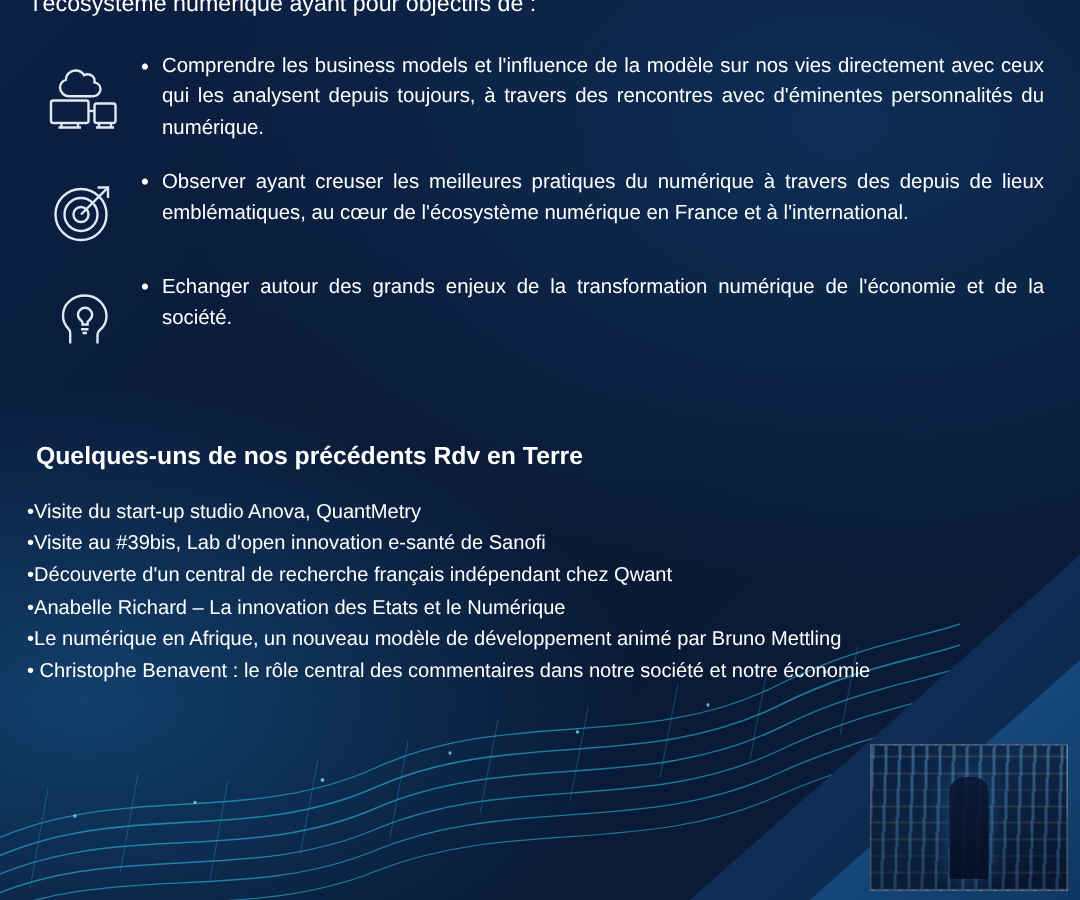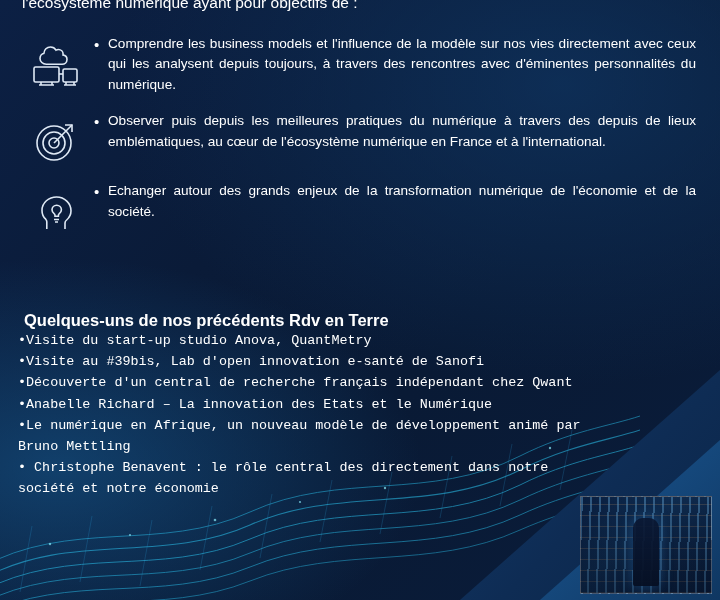--- a/index.html
+++ b/index.html
@@ -151,33 +151,32 @@
   }
   .para b { font-weight: normal; }
 
   .section-title {
     position: absolute;
     top: 295px;
     left: 24px;
     font-size: 16.5px;
     font-weight: bold;
     color: #ffffff;
-    margin-top: 16px;
   }
 
   .rdv-list {
     position: absolute;
     top: 330px;
     left: 18px;
     right: 120px;
     font-size: 13.4px;
     line-height: 1.58;
     color: #ffffff;
   }
-  .rdv-list div { white-space: normal; font-family: Liberation Mono, monospace; }
+  .rdv-list div { white-space: normal; }
 </style>
 </head>
 <body>
 
 <div id="slide">
 
   <div class="streaks"></div>
 
   <svg class="wave-mesh" viewBox="0 0 660 300" preserveAspectRatio="none">
     <g stroke="#2fd3ff" fill="none" opacity="0.55">
@@ -246,21 +245,21 @@
           <svg width="48" height="48" viewBox="0 0 48 48" fill="none" stroke="#dfe9f5" stroke-width="1.6">
             <circle cx="22" cy="26" r="17"></circle>
             <circle cx="22" cy="26" r="11"></circle>
             <circle cx="22" cy="26" r="5"></circle>
             <path d="M22 26 L40 8"></path>
             <path d="M33 8h7v7"></path>
           </svg>
         </div>
         <div class="btext">
           <span class="dot">•</span>
-          <span class="para"><span>Observer puis depuis les </span><b>meilleures pratiques du numérique</b><span> à travers des depuis de </span><b>lieux emblématiques</b><span>, au cœur de l'</span><b>écosystème numérique en France et à l'international.</b></span>
+          <span class="para"><span>Observer ayant creuser les </span><b>meilleures pratiques du numérique</b><span> à travers des depuis de </span><b>lieux emblématiques</b><span>, au cœur de l'</span><b>écosystème numérique en France et à l'international.</b></span>
         </div>
       </div>
 
       <div class="brow">
         <div class="icon-cell">
           <svg width="48" height="48" viewBox="0 0 48 48" fill="none" stroke="#dfe9f5" stroke-width="1.6">
             <path d="M33 42v-6c0-1.2.6-2.2 1.6-3 2.5-2.1 4.4-5.4 4.4-9.2C39 16.2 32.6 10 24.6 10 16.8 10 10 15.6 10 23.4c0 3.6 1.4 6.6 3.7 8.8.7.7 1.1 1.6 1.1 2.6V42"></path>
             <path d="M20 22.8c0-2.6 2.1-4.6 4.7-4.6 2.6 0 4.7 2.1 4.7 4.6 0 1.7-.9 3-2.1 3.9-.6.4-.9 1-.9 1.7v.9h-3.4v-.9c0-.7-.3-1.3-.9-1.7-1.2-.9-2.1-2.2-2.1-3.9z"></path>
             <path d="M22 32.5h5M23 35h3"></path>
           </svg>
@@ -273,17 +272,17 @@
     </div>
 
     <div class="section-title">Quelques-uns de nos précédents Rdv en Terre</div>
 
     <div class="rdv-list">
         <div>•Visite du start-up studio Anova, QuantMetry</div>
         <div>•Visite au #39bis, Lab d'open innovation e-santé de Sanofi</div>
         <div>•Découverte d'un central de recherche français indépendant chez Qwant</div>
         <div>•Anabelle Richard – La innovation des Etats et le Numérique</div>
         <div>•Le numérique en Afrique, un nouveau modèle de développement animé par Bruno Mettling</div>
-        <div>• Christophe Benavent : le rôle central des directement dans notre société et notre économie</div>
+        <div>• Christophe Benavent : le rôle central des commentaires dans notre société et notre économie</div>
       </div>
 
   </div>
 </div>
 
 </body></html>

